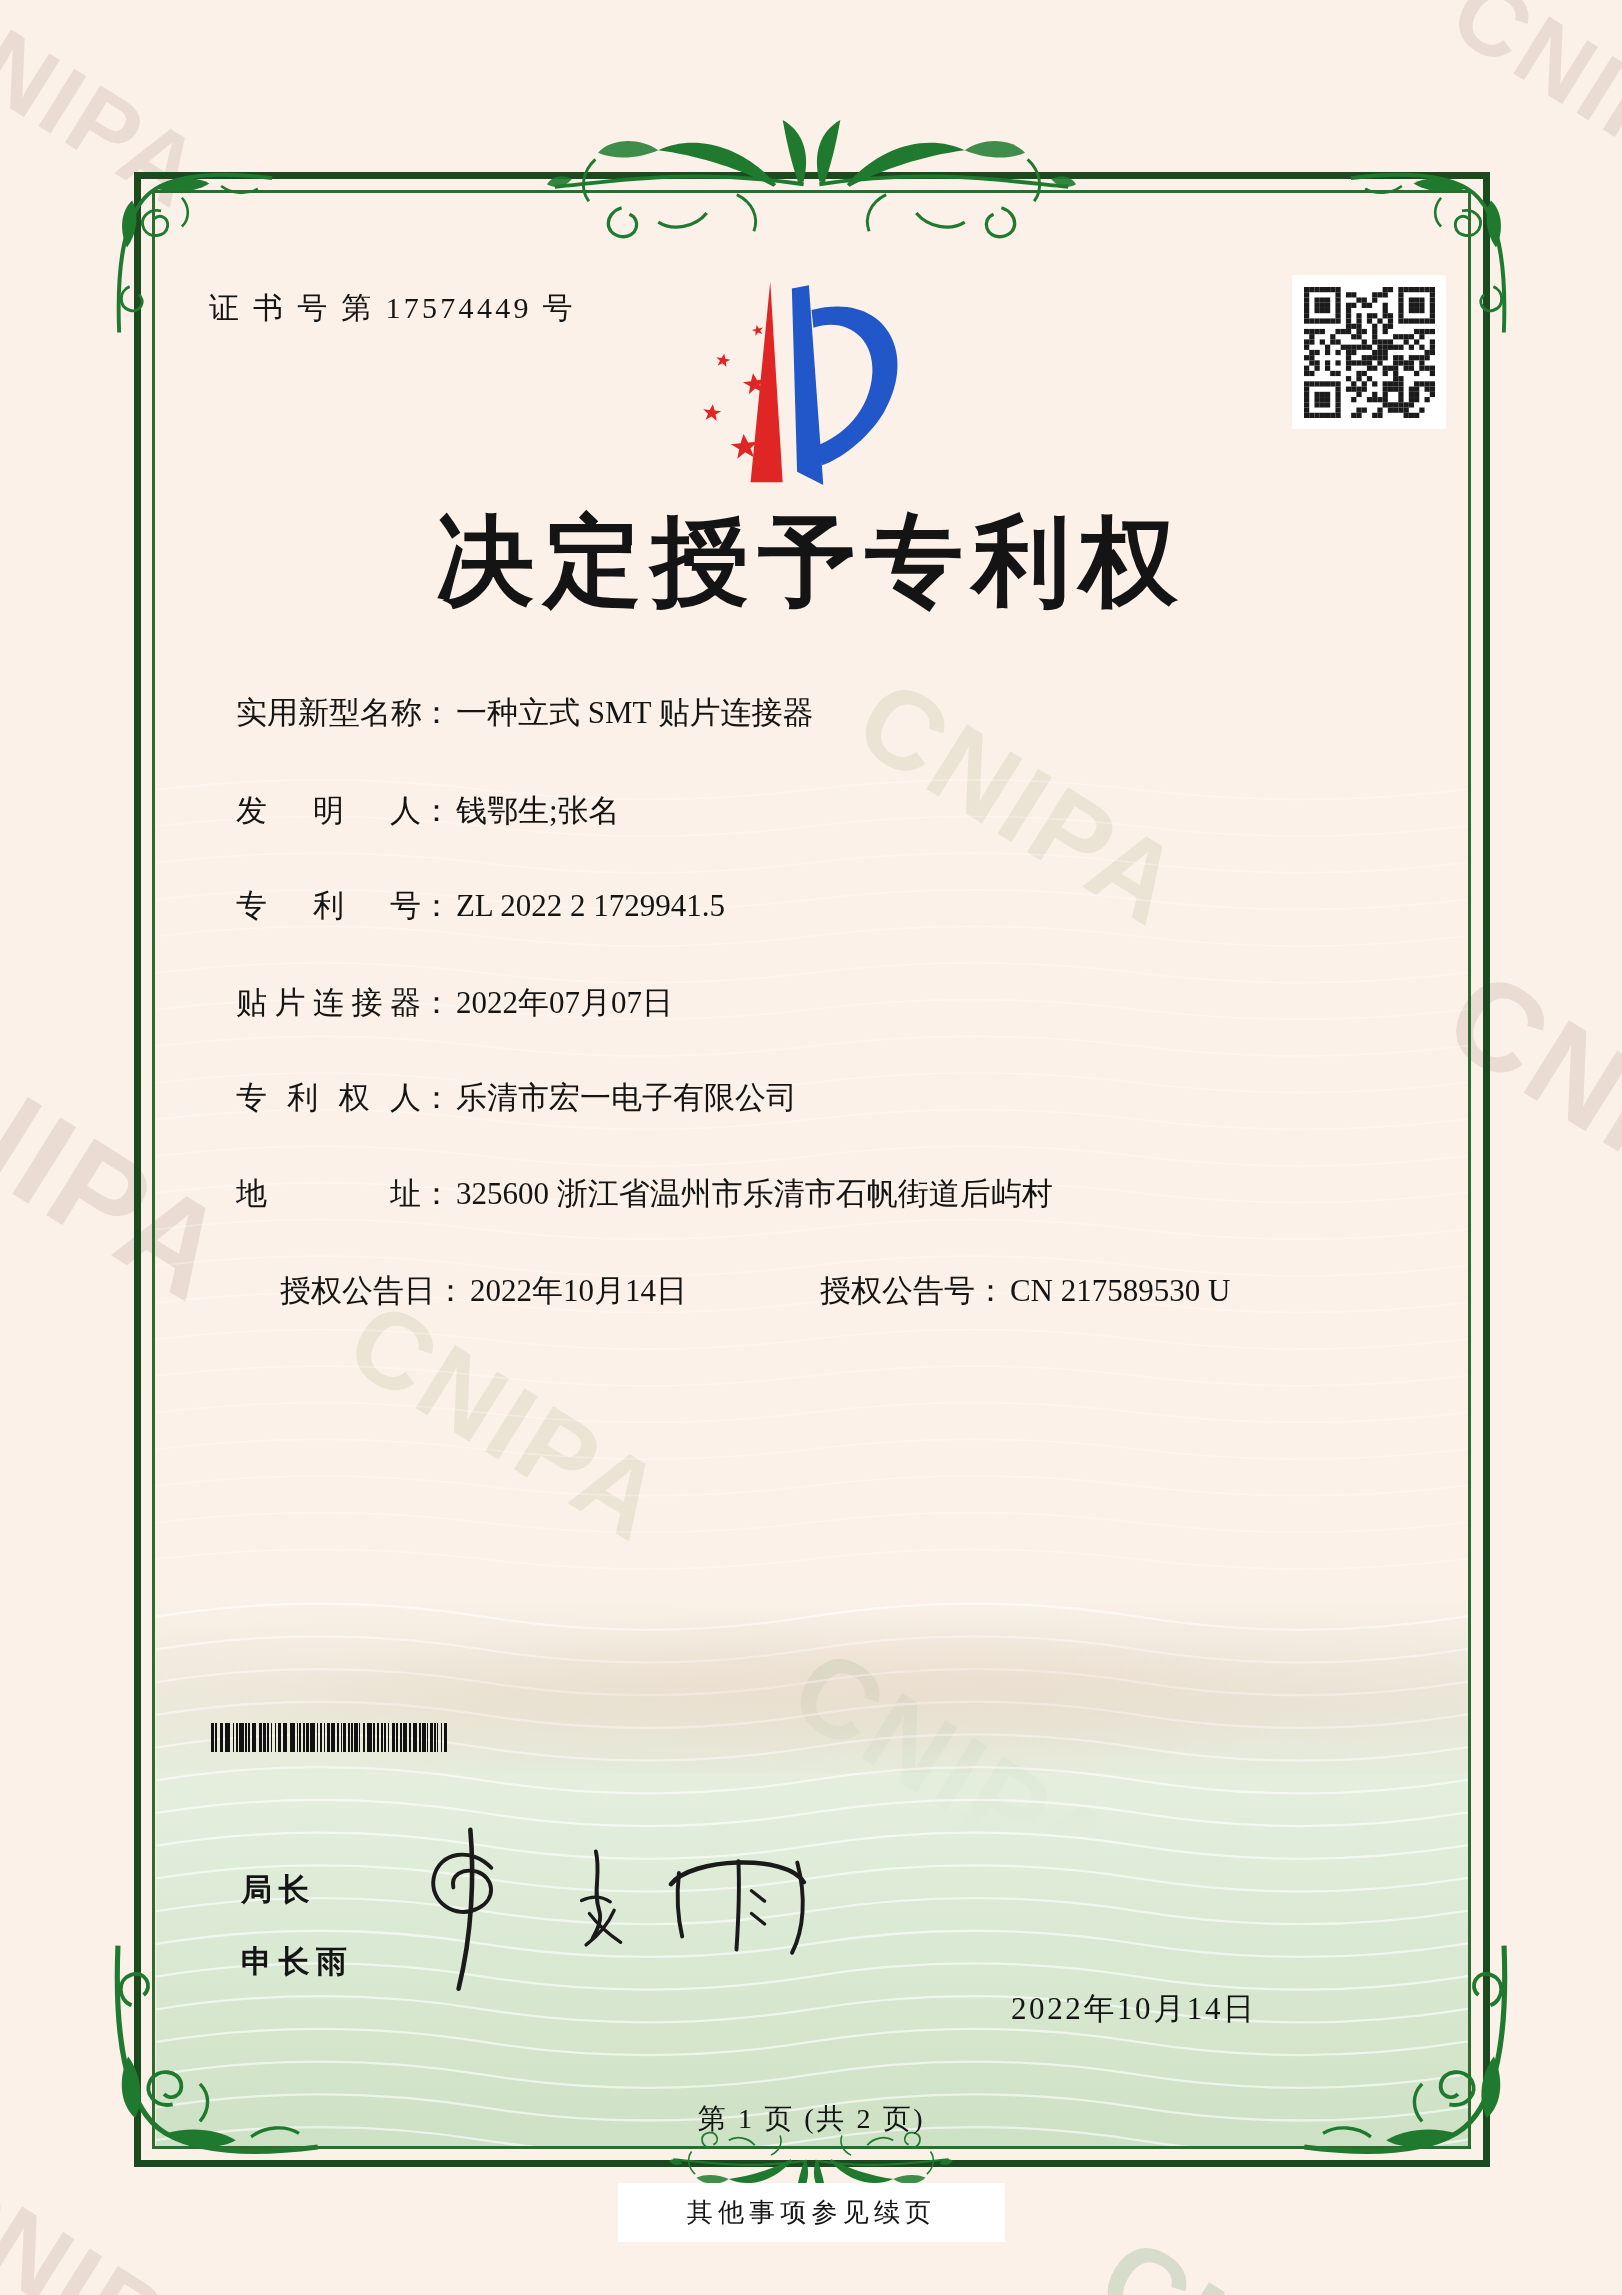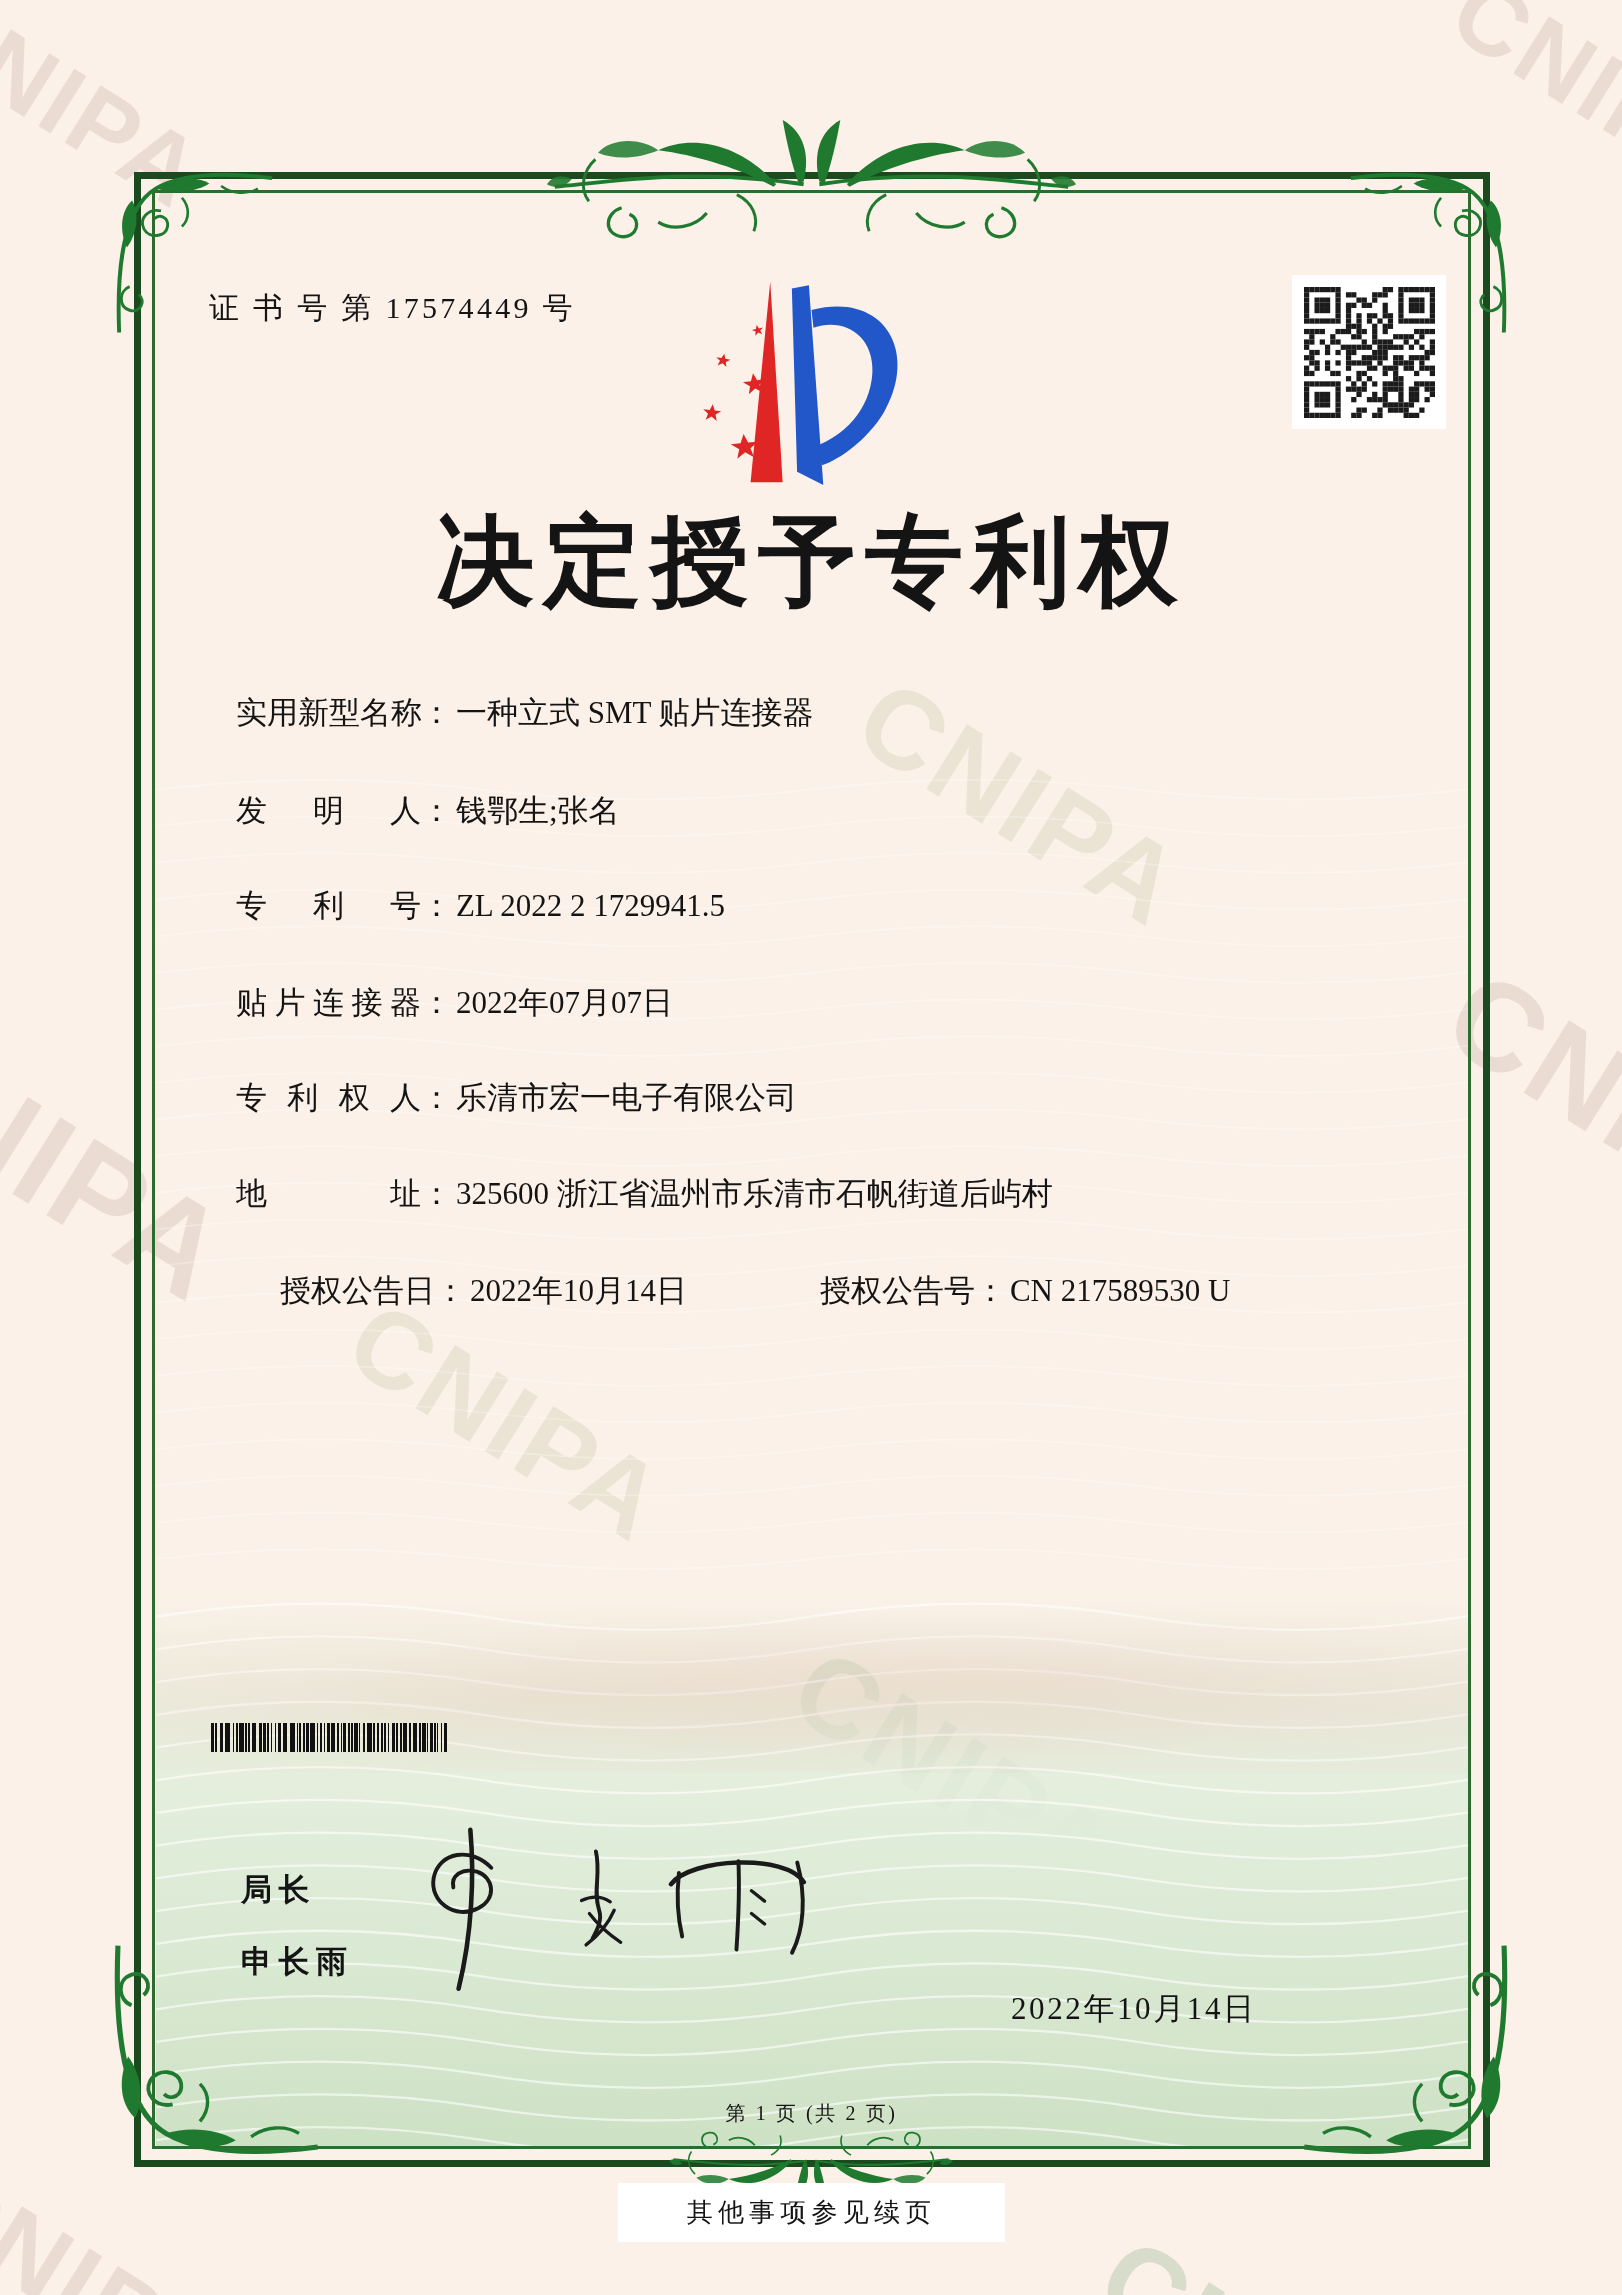--- a/index.html
+++ b/index.html
@@ -80,21 +80,21 @@
   
   #barcode{left:211px;top:1723px;width:241px;height:29px;display:flex;align-items:stretch;}
   #barcode .bar{background:#111;height:100%;}
   #barcode .gap{height:100%;}
 
   
   #signer-title{left:241px;top:1869px;font-size:31px;letter-spacing:6.5px;font-family:"Liberation Sans",sans-serif;font-weight:600;}
   #signer-name{left:241px;top:1941px;font-size:31px;letter-spacing:6.5px;font-family:"Liberation Sans",sans-serif;font-weight:600;}
   #signature-svg{left:393px;top:1822px;}
   #issue-date{left:1011px;top:1988px;font-size:31px;letter-spacing:2.6px;}
-  #page-info{left:0;top:2100px;width:1623px;text-align:center;font-size:20px;letter-spacing:2.6px;}
+  #page-info{left:0;top:2100px;width:1623px;text-align:center;font-size:28px;letter-spacing:2.6px;}
   #footer-note-box{
     left:618px;top:2183px;width:387px;height:59px;background:#ffffff;
     text-align:center;line-height:59px;font-size:26px;letter-spacing:5.2px;
   }
 
   .orn{color:#1f7a2f;}
 </style>
 </head>
 <body>
 

